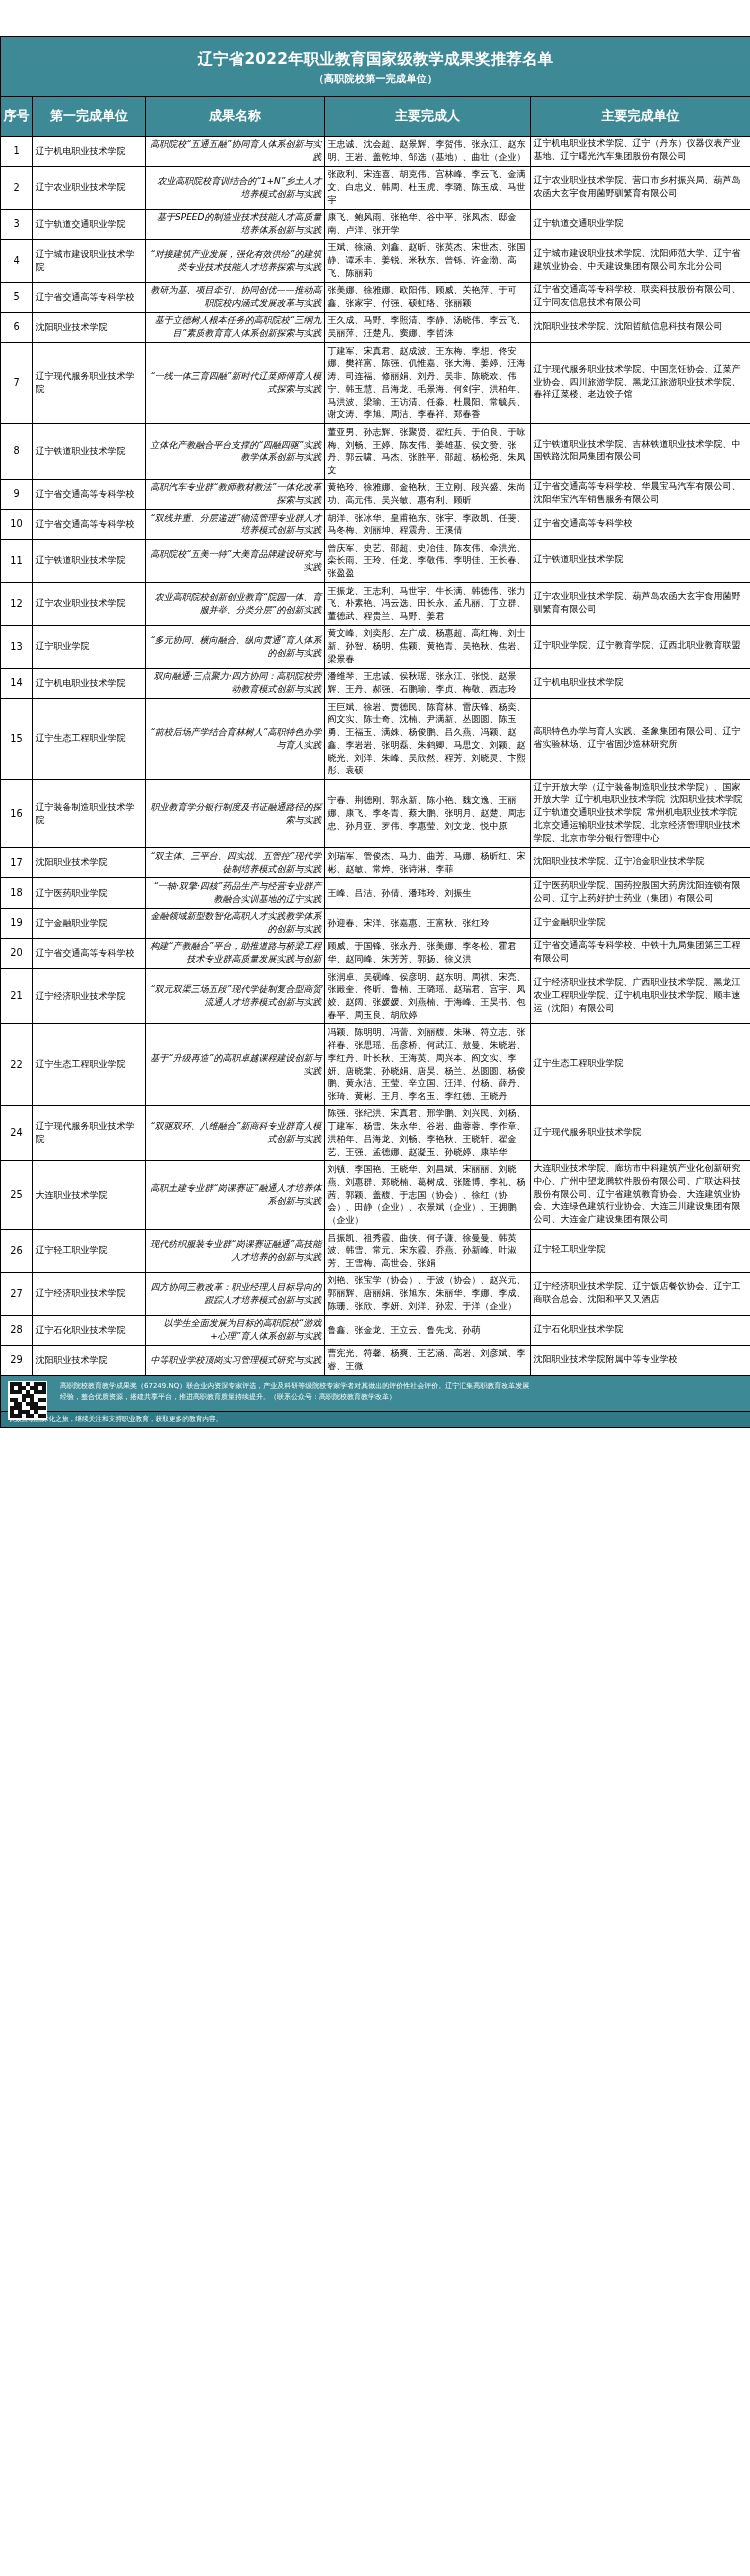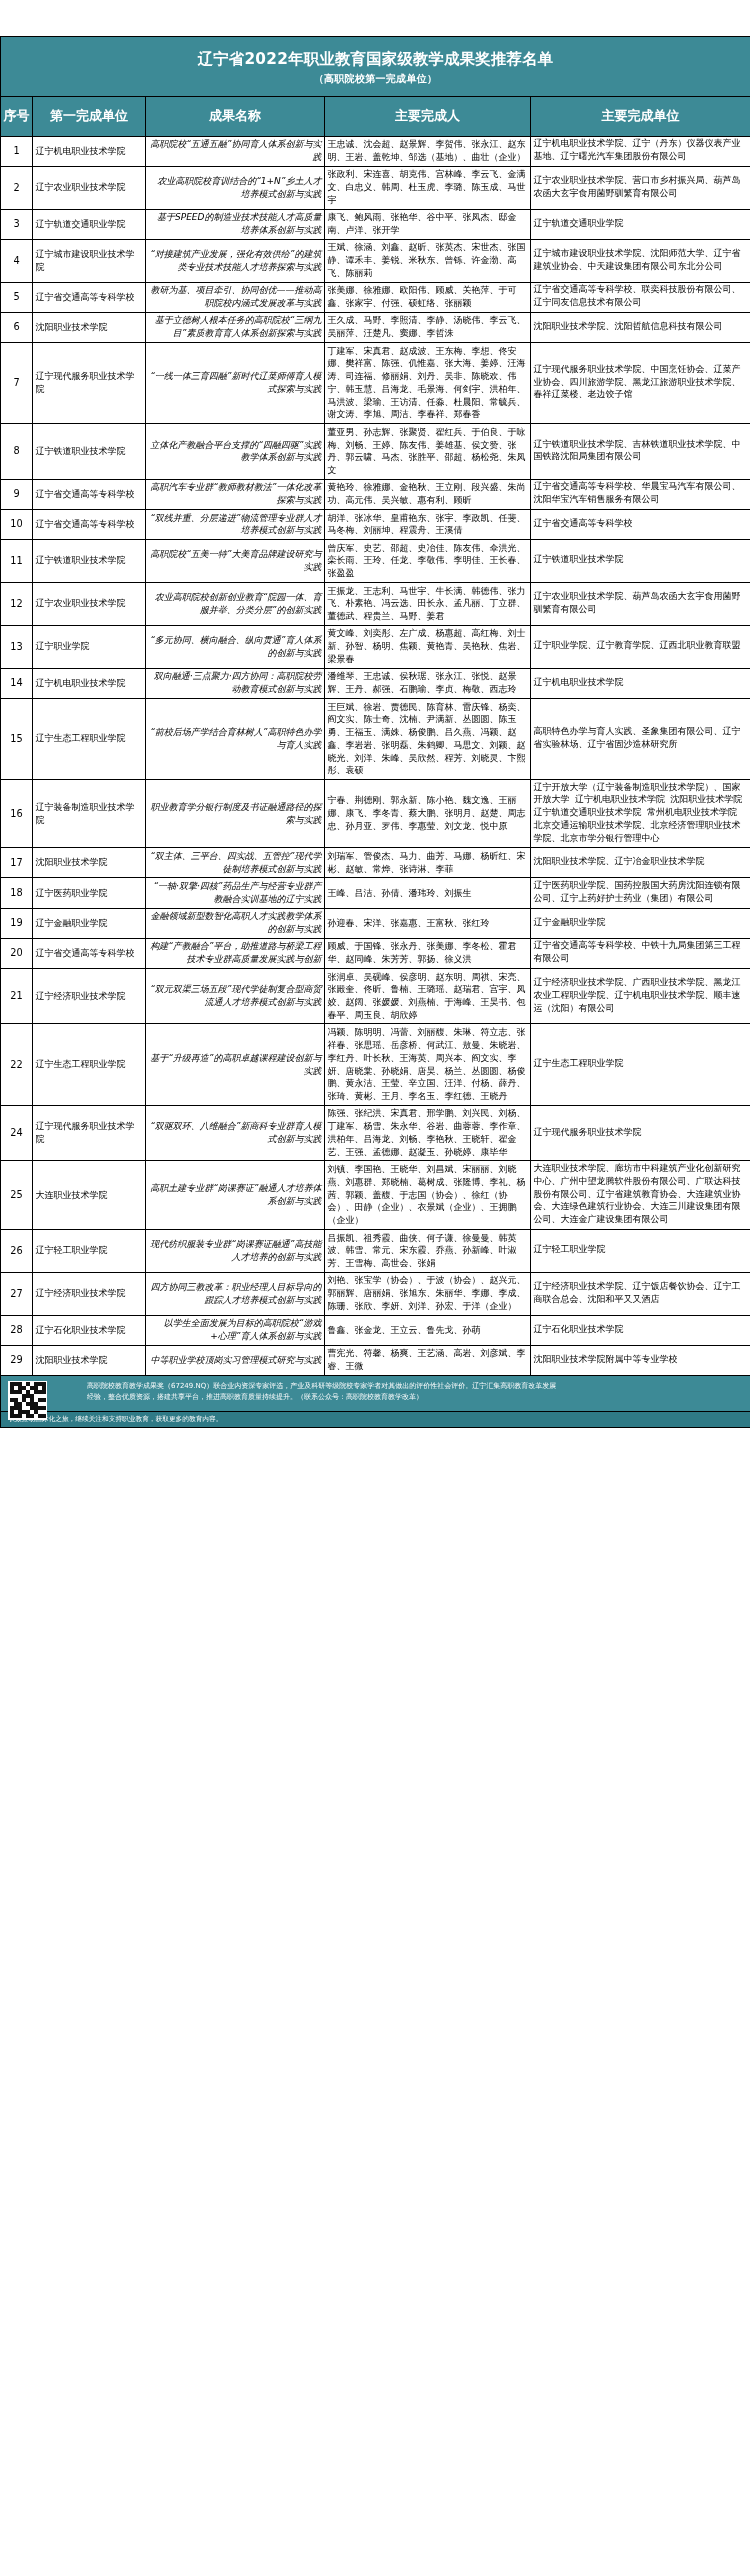--- a/index.html
+++ b/index.html
@@ -115,21 +115,21 @@
   }
   .qr-grid {
     width: 100%;
     height: 100%;
     display: grid;
     grid-template-columns: repeat(9, 1fr);
     grid-template-rows: repeat(9, 1fr);
   }
   .qr-grid i { background: transparent; }
   .qr-grid i.on { background: #111111; }
-  .footer-line { display: block; margin-left: 27px; }
+  .footer-line { display: block; }
   .footer-bottom {
     font-size: 6.7px;
     color: #ffffff;
     background: #2f7a86;
     padding: 3.1px 7.4px;
     box-sizing: border-box;
     border: 1.2px solid #000000;
     border-top: none;
   }
 </style>

